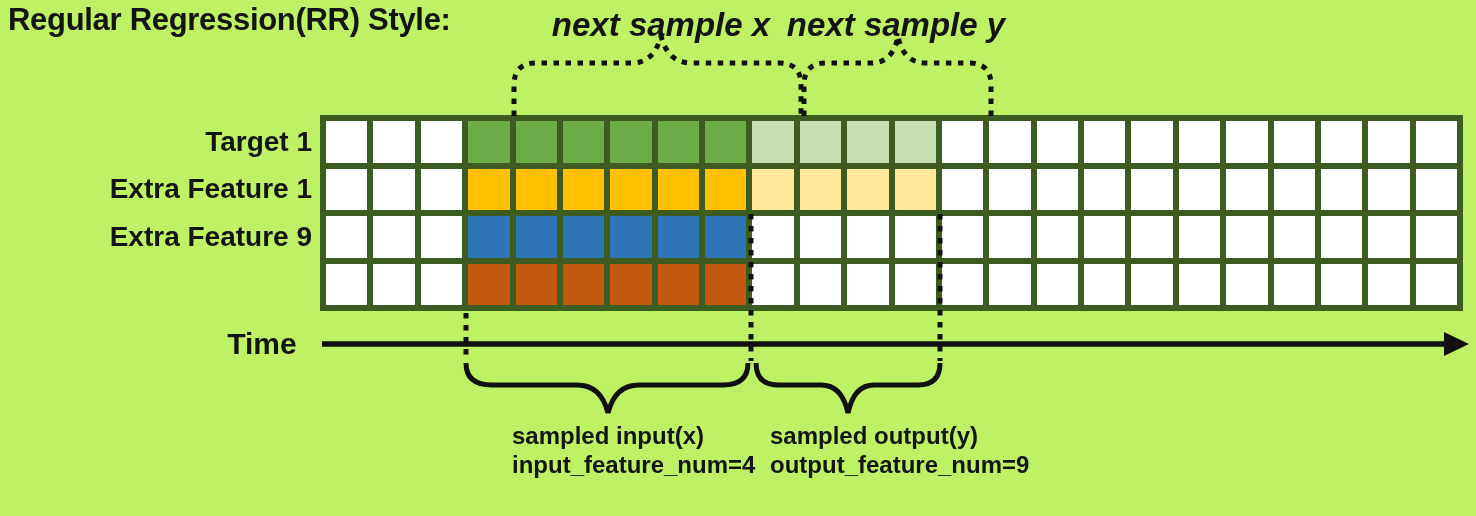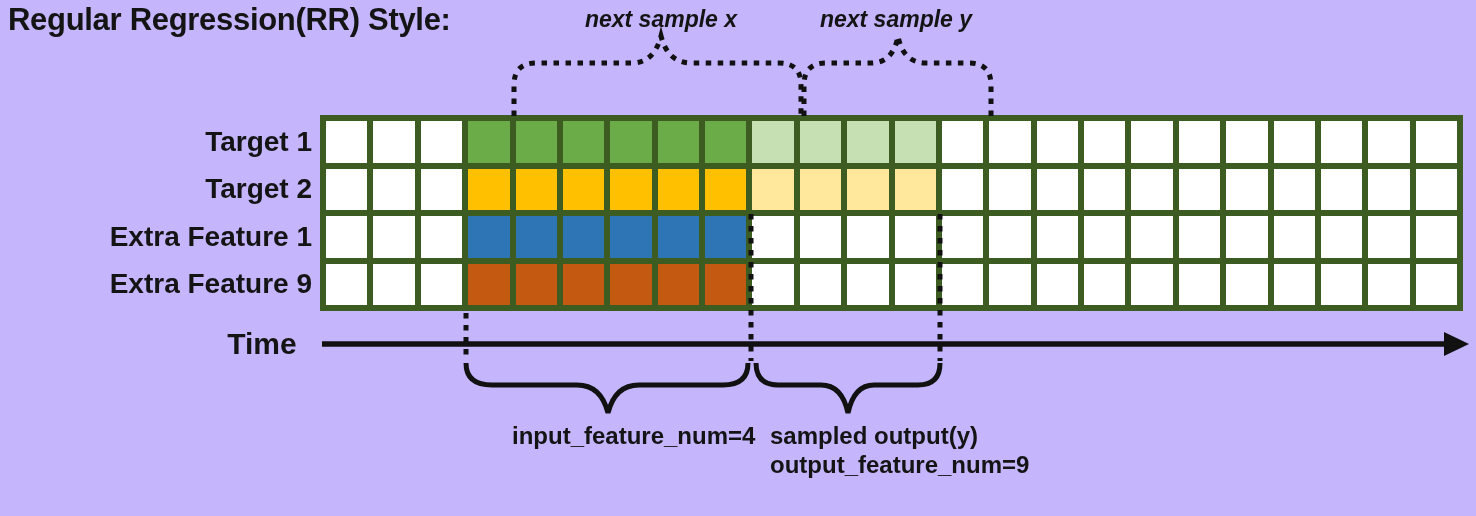--- a/index.html
+++ b/index.html
@@ -1,26 +1,26 @@
 <!DOCTYPE html>
 <html><head>
 <meta charset="utf-8">
 <style>
   html,body{margin:0;padding:0;background:#fff;}
   .canvas{
-    position:relative;width:1476px;height:516px;background:#c4b5fd;
+    position:relative;width:1476px;height:516px;background:#bef264;
     font-family:"Liberation Sans",sans-serif;color:#141414;overflow:hidden;
   }
   .title{
     position:absolute;left:8px;top:2px;margin:0;
     font-size:31px;font-weight:700;letter-spacing:-0.3px;
   }
   .next-label{
     position:absolute;top:6px;width:240px;text-align:center;
-    font-style:italic;font-weight:700;font-size:23px;white-space:nowrap;
+    font-style:italic;font-weight:700;font-size:33px;white-space:nowrap;
   }
   .next-label.nx{left:541px;}
   .next-label.ny{left:776px;}
   #row-labels{
     position:absolute;left:0;top:115px;width:312px;height:196px;
     display:grid;grid-template-rows:repeat(4,1fr);gap:6px;
     padding:6px 0;box-sizing:border-box;
   }
   .row-label{
     display:flex;align-items:center;justify-content:flex-end;
@@ -49,21 +49,20 @@
 
 <div class="canvas">
 
   <h1 class="title">Regular Regression(RR) Style:</h1>
 
   <div class="next-label nx">next sample x</div>
   <div class="next-label ny">next sample y</div>
 
   <div id="row-labels">
       <div class="row-label">Target 1</div>
-      <div class="row-label">Target 2</div>
       <div class="row-label">Extra Feature 1</div>
       <div class="row-label">Extra Feature 9</div>
     </div>
 
   <div id="grid" style="background: rgb(60, 92, 34); grid-template-columns: repeat(24, 1fr);">
       <div class="cell" style="background: rgb(255, 255, 255);"></div>
       <div class="cell" style="background: rgb(255, 255, 255);"></div>
       <div class="cell" style="background: rgb(255, 255, 255);"></div>
       <div class="cell" style="background: rgb(107, 172, 73);"></div>
       <div class="cell" style="background: rgb(107, 172, 73);"></div>
@@ -172,20 +171,21 @@
     <line x1="940" y1="214" x2="940" y2="361" stroke="#111" stroke-width="5" stroke-dasharray="5.5 6.5"></line>
 
     <path d="M514,116 L514,85 Q514,63 536,63 L632,63 Q654,63 661,36 Q668,63 691,63 L779,63 Q801,63 801,85 L801,116" fill="none" stroke="#111" stroke-width="5" stroke-dasharray="5.5 6.5"></path>
     <path d="M804,116 L804,85 Q804,63 826,63 L871,63 Q893,63 898,36 Q903,63 926,63 L969,63 Q991,63 991,85 L991,116" fill="none" stroke="#111" stroke-width="5" stroke-dasharray="5.5 6.5"></path>
 
     <path d="M466,363 Q466,385 492,385 L577,385 Q601,385 608,413 Q615,385 639,385 L723,385 Q748,385 748,363" fill="none" stroke="#111" stroke-width="5"></path>
     <path d="M756,363 Q756,385 778,385 L821,385 Q842,385 848,413 Q854,385 874,385 L918,385 Q940,385 940,363" fill="none" stroke="#111" stroke-width="5"></path>
   </svg>
 
   <div class="ann-block b1">
+    <div>sampled input(x)</div>
     <div>input_feature_num=4</div>
   </div>
 
   <div class="ann-block b2">
     <div>sampled output(y)</div>
     <div>output_feature_num=9</div>
   </div>
 
 </div>
 

